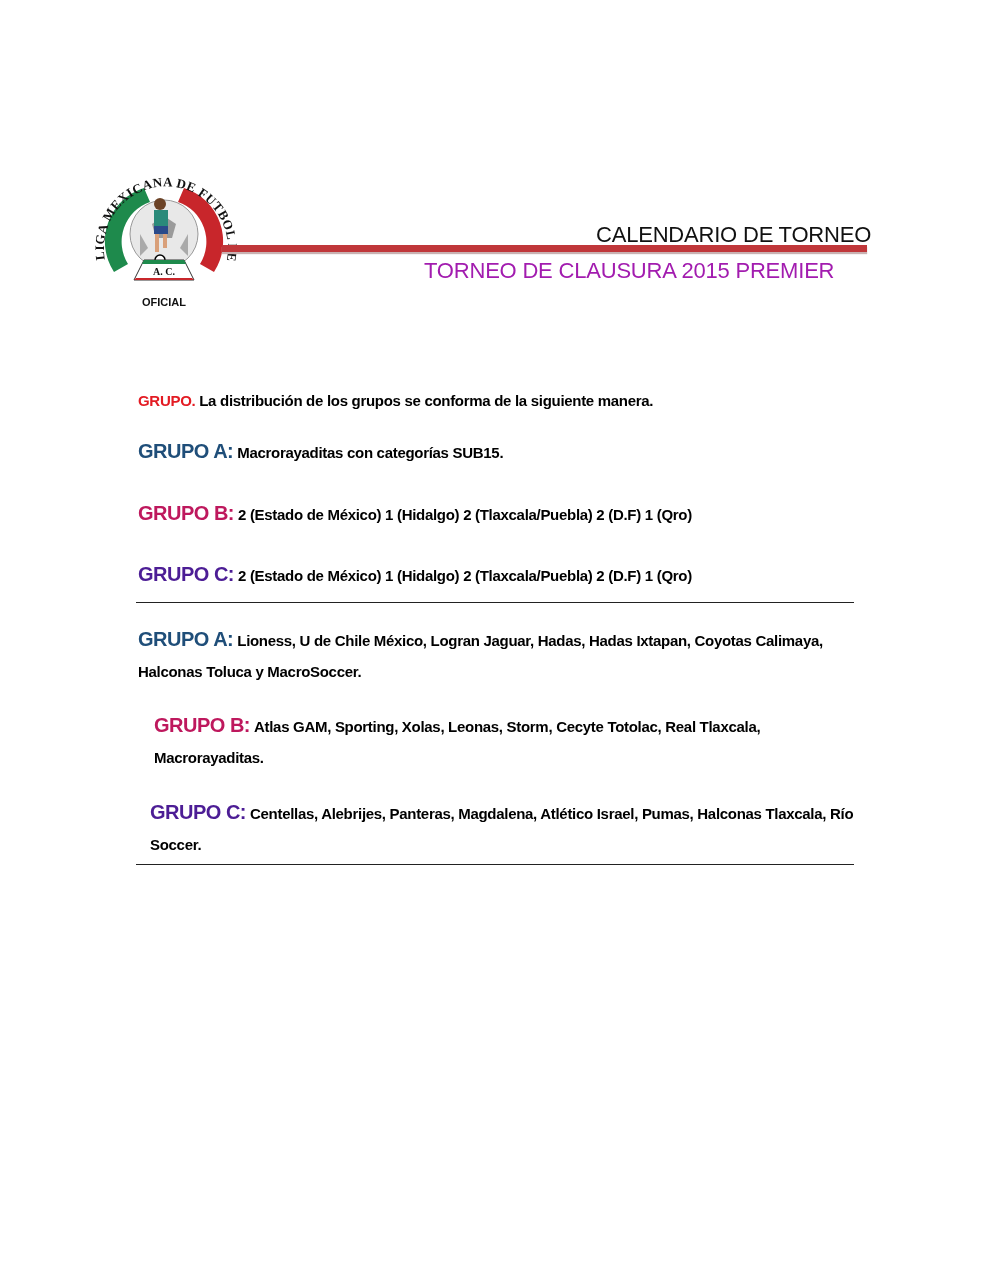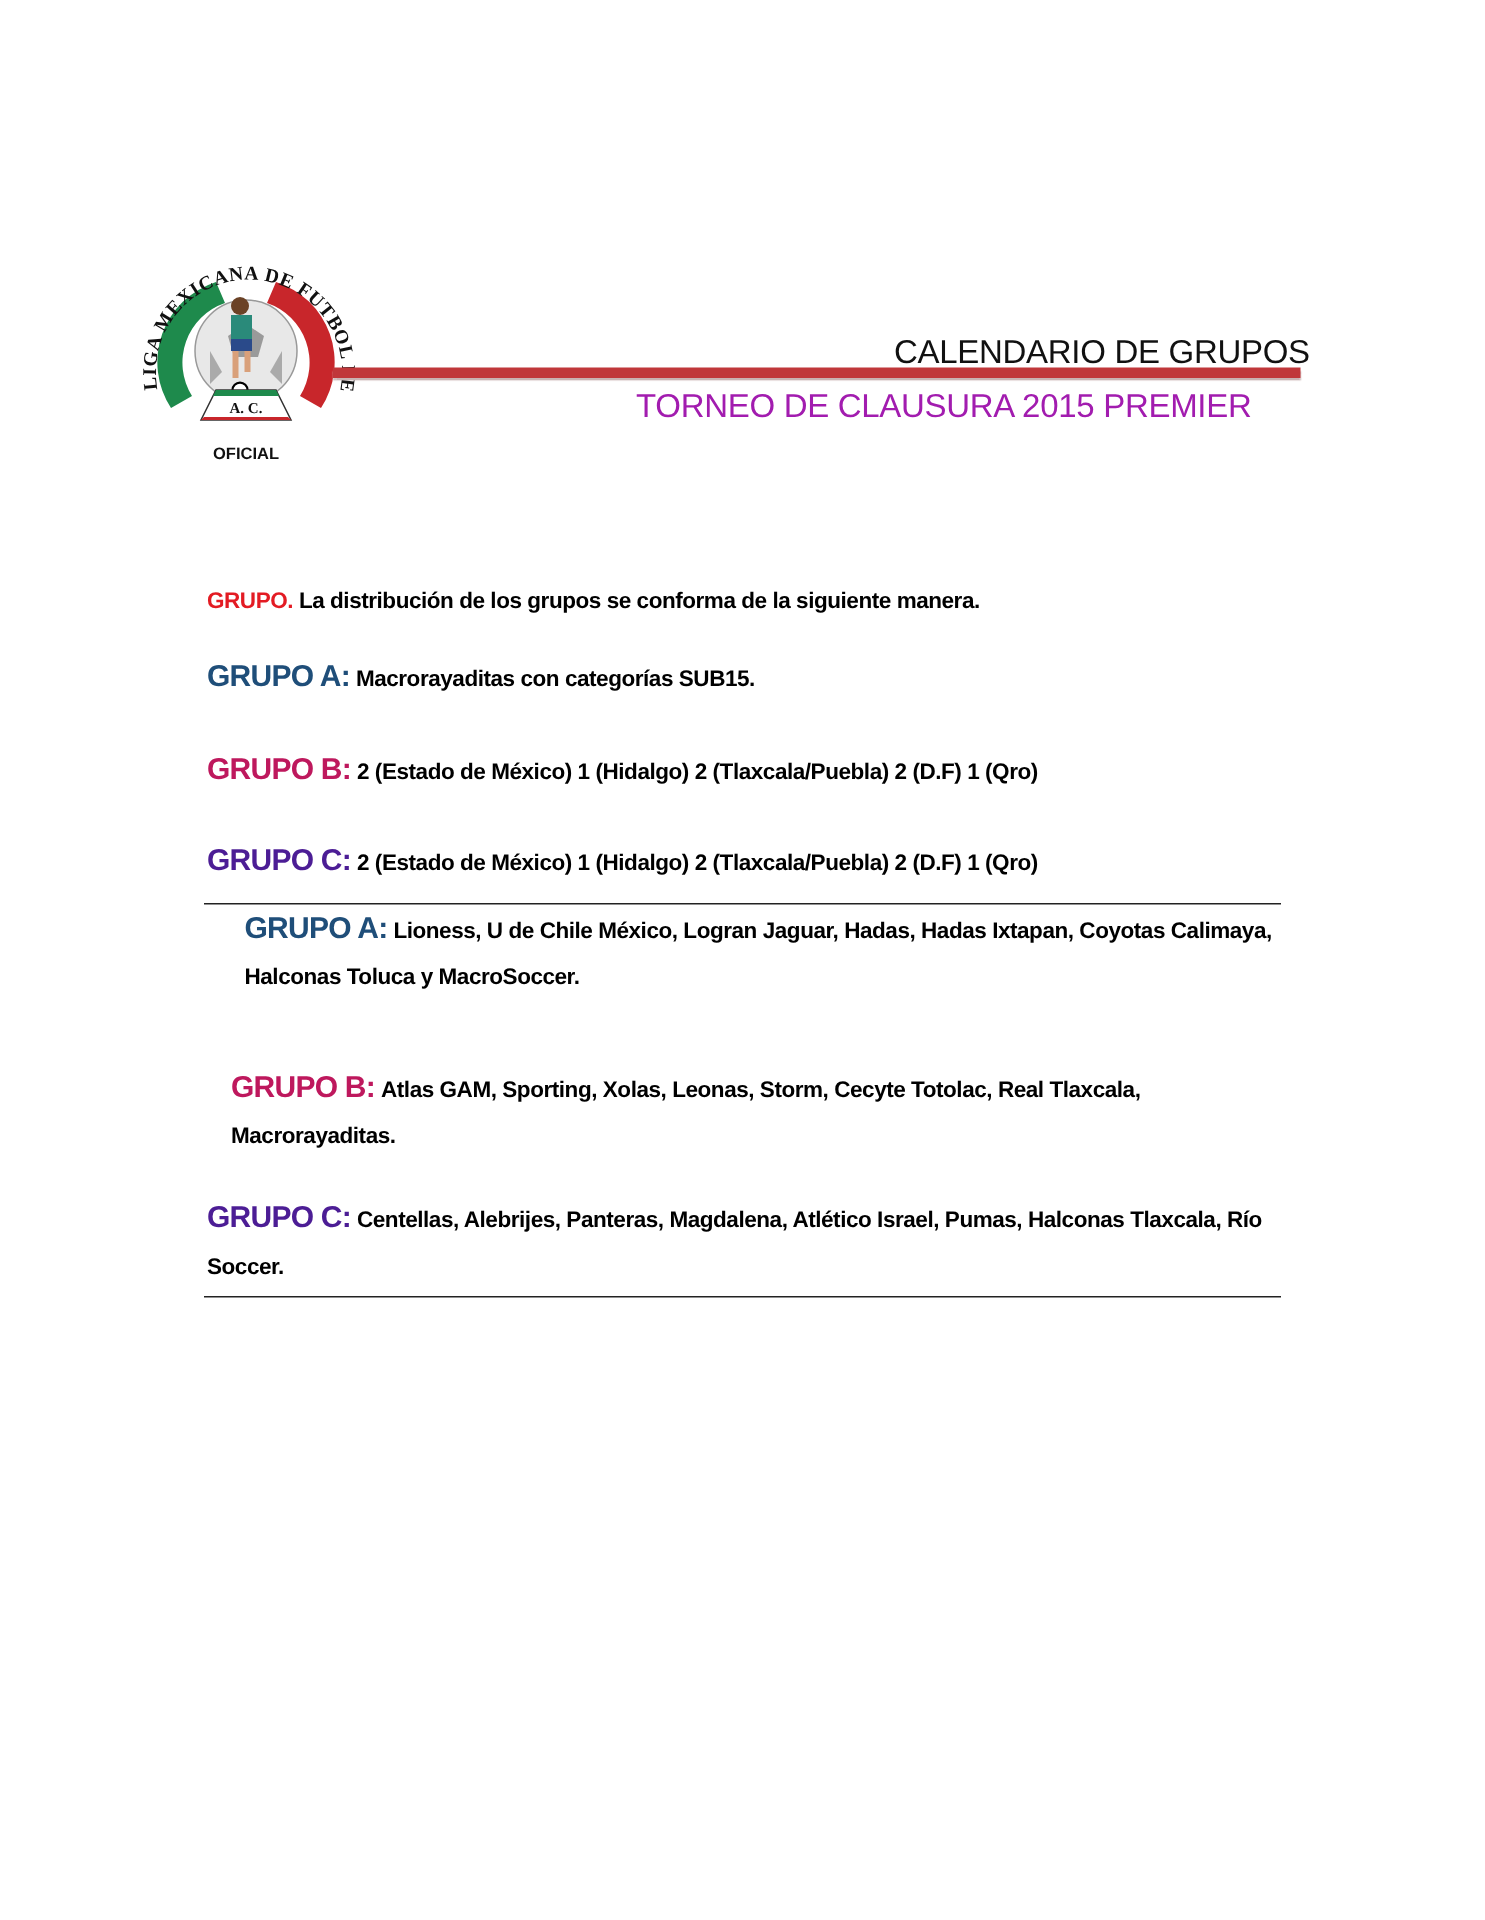--- a/index.html
+++ b/index.html
@@ -49,45 +49,45 @@
     <path d="M58,112 L102,112 L100,108 L60,108 Z" fill="#1e8a4c"></path>
     <path d="M52,126 L108,126 L110,128 L50,128 Z" fill="#c8262b"></path>
     <text x="80" y="123" font-size="10" text-anchor="middle" font-family="Liberation Serif, serif" font-weight="bold" fill="#111">A. C.</text>
     <text font-size="13" font-weight="bold" font-family="Liberation Serif, serif" fill="#111" letter-spacing="0.5">
       <textPath href="#arc" startOffset="2%">LIGA MEXICANA DE FUTBOL FEMENIL</textPath>
     </text>
     <text x="80" y="154" font-size="11" font-weight="bold" text-anchor="middle" font-family="Liberation Sans, sans-serif" fill="#111">OFICIAL</text>
   </svg>
 </div>
 
-<div class="title1">CALENDARIO DE GRUPOS</div>
+<div class="title1">CALENDARIO DE TORNEO</div>
 <div class="header-line"></div>
 <div class="title2">TORNEO DE CLAUSURA 2015 PREMIER</div>
 
 <div class="content">
   <div class="intro">
     <span class="red">GRUPO.</span>
     <span>La distribución de los grupos se conforma de la siguiente manera.</span>
   </div>
 
   <div class="grp" style="top:436px;">
     <span class="lbl blue">GRUPO A:</span><span>Macrorayaditas con categorías SUB15.</span>
   </div>
   <div class="grp" style="top:498px;">
     <span class="lbl green">GRUPO B:</span><span>2 (Estado de México) 1 (Hidalgo) 2 (Tlaxcala/Puebla) 2 (D.F) 1 (Qro)</span>
   </div>
   <div class="grp" style="top:559px;">
     <span class="lbl maroon">GRUPO C:</span><span>2 (Estado de México) 1 (Hidalgo) 2 (Tlaxcala/Puebla) 2 (D.F) 1 (Qro)</span>
   </div>
 
-  <div class="grp" style="top:604px;margin-left:25px;">
+  <div class="grp" style="top:624px;">
     <span class="lbl blue">GRUPO A:</span><span>Lioness, U de Chile México, Logran Jaguar, Hadas, Hadas Ixtapan, Coyotas Calimaya, Halconas Toluca y MacroSoccer.</span>
   </div>
   <div class="grp" style="top:710px;margin-left:16px;">
     <span class="lbl green">GRUPO B:</span><span>Atlas GAM, Sporting, Xolas, Leonas, Storm, Cecyte Totolac, Real Tlaxcala, Macrorayaditas.</span>
   </div>
-  <div class="grp" style="top:797px;">
+  <div class="grp" style="top:797px;margin-left:12px;">
     <span class="lbl maroon">GRUPO C:</span><span>Centellas, Alebrijes, Panteras, Magdalena, Atlético Israel, Pumas, Halconas Tlaxcala, Río Soccer.</span>
   </div>
 </div>
 
 <div class="rule" style="top:602px;"></div>
 <div class="rule" style="top:864px;"></div>
 
 </body></html>

